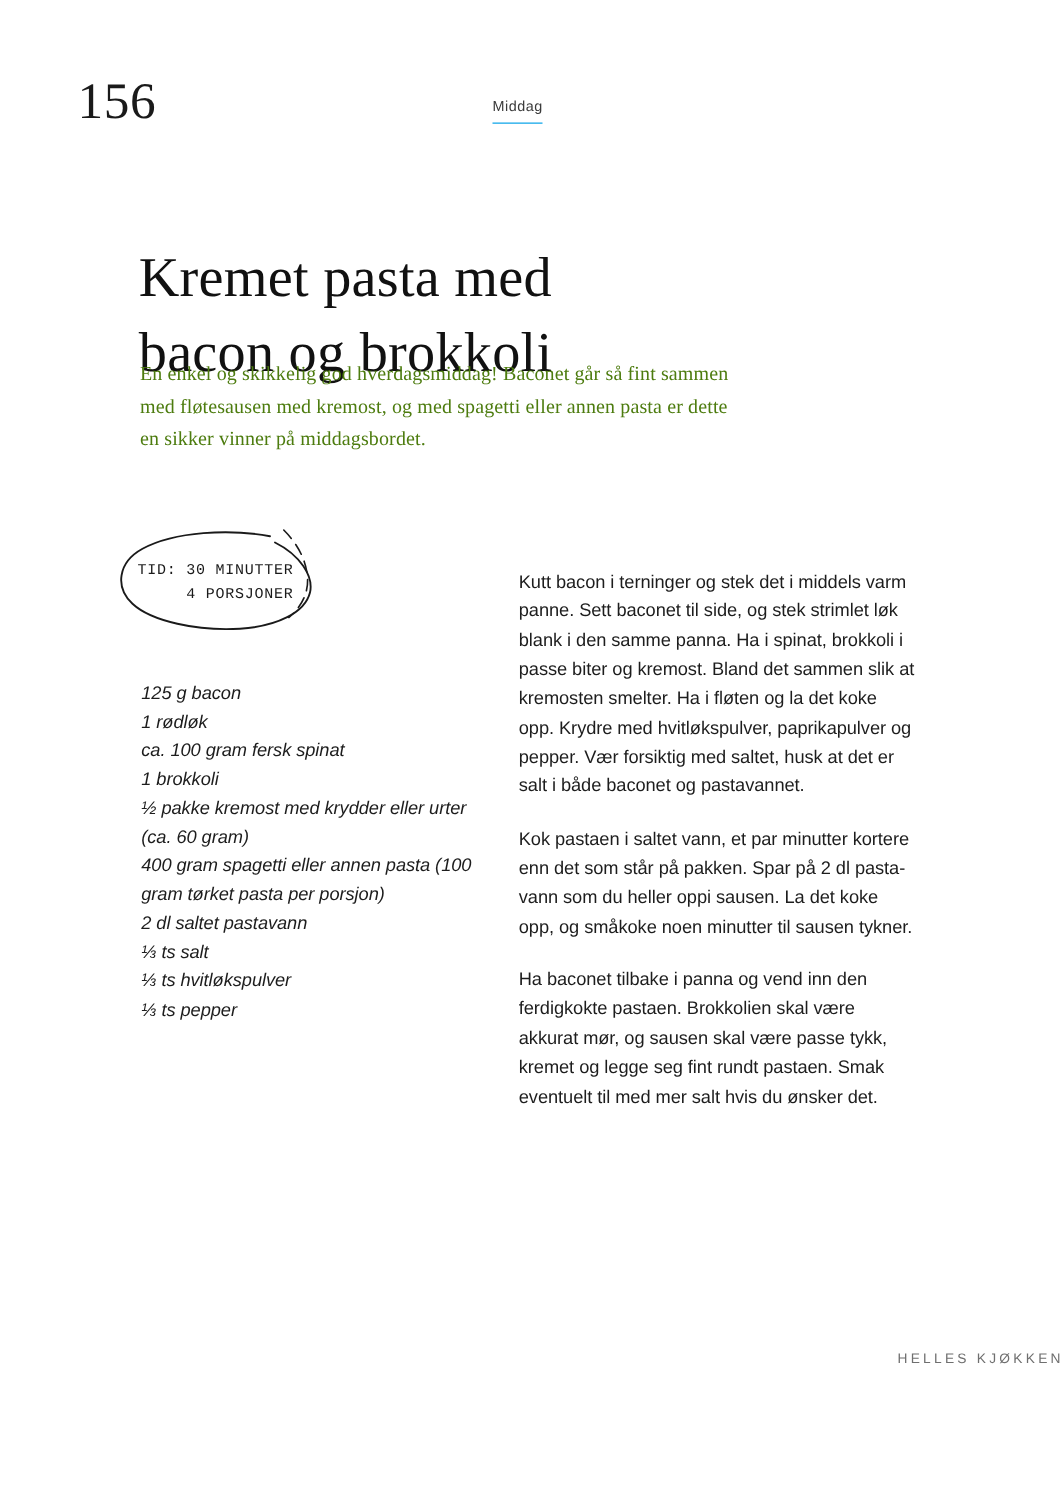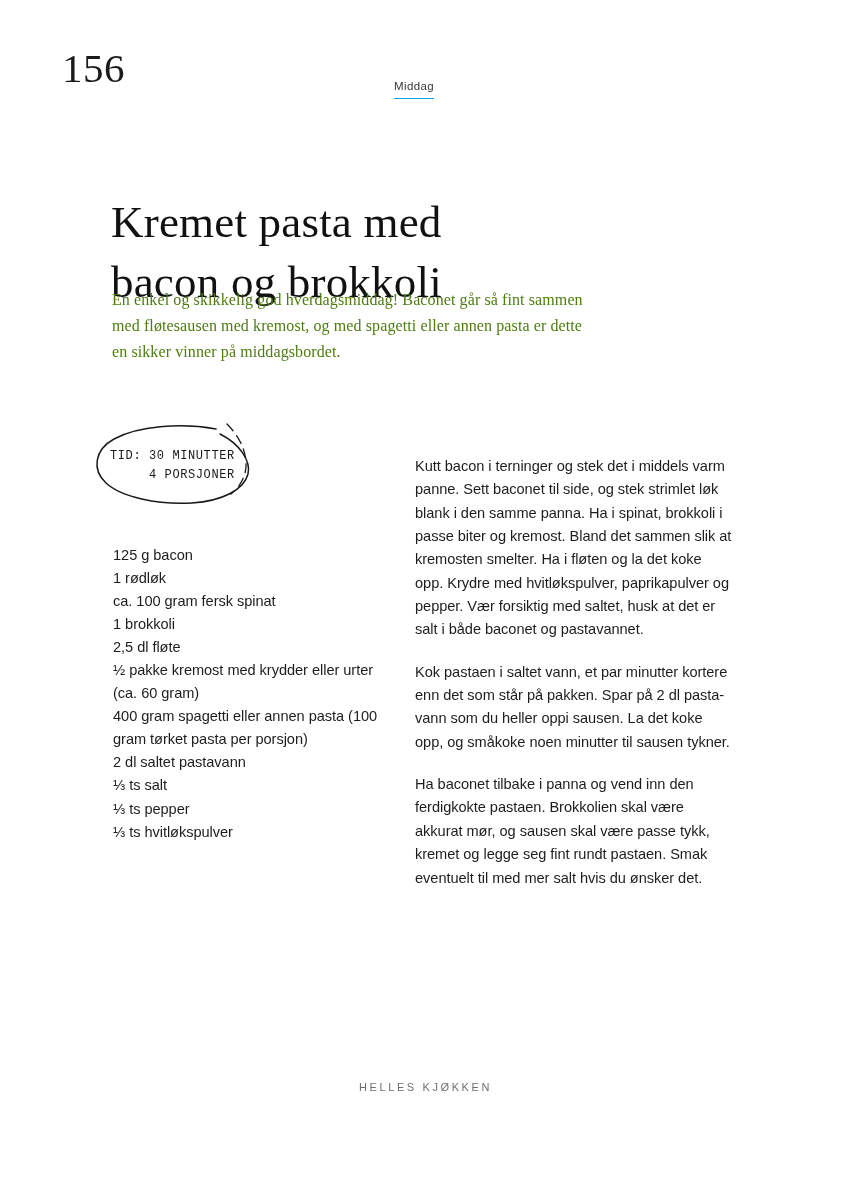--- a/index.html
+++ b/index.html
@@ -19,21 +19,21 @@
     position: relative;
     width: 851px;
     height: 1200px;
     background: #ffffff;
   }
 
   
   .page-number {
     position: absolute;
     left: 62px;
-    top: 48px;
+    top: 60px;
     font-family: "Liberation Serif", serif;
     font-size: 41px;
     font-weight: 400;
     color: #1a1a1a;
     letter-spacing: 0.5px;
     line-height: 1;
   }
 
   .section-label {
     position: absolute;
@@ -117,20 +117,21 @@
     position: absolute;
     left: 113px;
     top: 544px;
     width: 265px;
     font-family: "Liberation Sans", sans-serif;
     font-size: 14.6px;
     font-weight: 400;
     color: #1d1d1d;
     line-height: 1.58;
     letter-spacing: -0.05px;
+    font-style: italic;
   }
   .ingredients .ing-item {
     margin: 0;
     padding: 0;
   }
 
   
   .instructions {
     position: absolute;
     left: 415px;
@@ -149,21 +150,21 @@
   .instructions p:last-child {
     margin-bottom: 0;
   }
 
   
   .page-footer {
     position: absolute;
     left: 0;
     top: 1081px;
     width: 851px;
-    text-align: center;
+    text-align: right;
     font-family: "Liberation Sans", sans-serif;
     font-size: 11px;
     font-weight: 400;
     color: #6f6f6f;
     letter-spacing: 2.6px;
   }
 </style>
 </head>
 <body>
 
@@ -187,27 +188,26 @@
       <span>TID: 30 MINUTTER</span>
       <span class="line-2">4 PORSJONER</span>
     </div>
   </div>
 
   <div class="ingredients">
     <div class="ing-item">125 g bacon</div>
     <div class="ing-item">1 rødløk</div>
     <div class="ing-item">ca. 100 gram fersk spinat</div>
     <div class="ing-item">1 brokkoli</div>
-    <div class="ing-item">2,5 dl fløte</div>
     <div class="ing-item">½ pakke kremost med krydder eller urter (ca. 60 gram)</div>
     <div class="ing-item">400 gram spagetti eller annen pasta (100 gram tørket pasta per porsjon)</div>
     <div class="ing-item">2 dl saltet pastavann</div>
     <div class="ing-item">⅓ ts salt</div>
+    <div class="ing-item">⅓ ts hvitløkspulver</div>
     <div class="ing-item">⅓ ts pepper</div>
-    <div class="ing-item">⅓ ts hvitløkspulver</div>
   </div>
 
   <div class="instructions">
     <p>Kutt bacon i terninger og stek det i middels varm panne. Sett baconet til side, og stek strimlet løk blank i den samme panna. Ha i spinat, brokkoli i passe biter og kremost. Bland det sammen slik at kremosten smelter. Ha i fløten og la det koke opp. Krydre med hvitløkspulver, paprikapulver og pepper. Vær forsiktig med saltet, husk at det er salt i både baconet og pastavannet.</p>
     <p>Kok pastaen i saltet vann, et par minutter kortere enn det som står på pakken. Spar på 2 dl pasta-vann som du heller oppi sausen. La det koke opp, og småkoke noen minutter til sausen tykner.</p>
     <p>Ha baconet tilbake i panna og vend inn den ferdigkokte pastaen. Brokkolien skal være akkurat mør, og sausen skal være passe tykk, kremet og legge seg fint rundt pastaen. Smak eventuelt til med mer salt hvis du ønsker det.</p>
   </div>
 
   <div class="page-footer">HELLES KJØKKEN</div>
 

